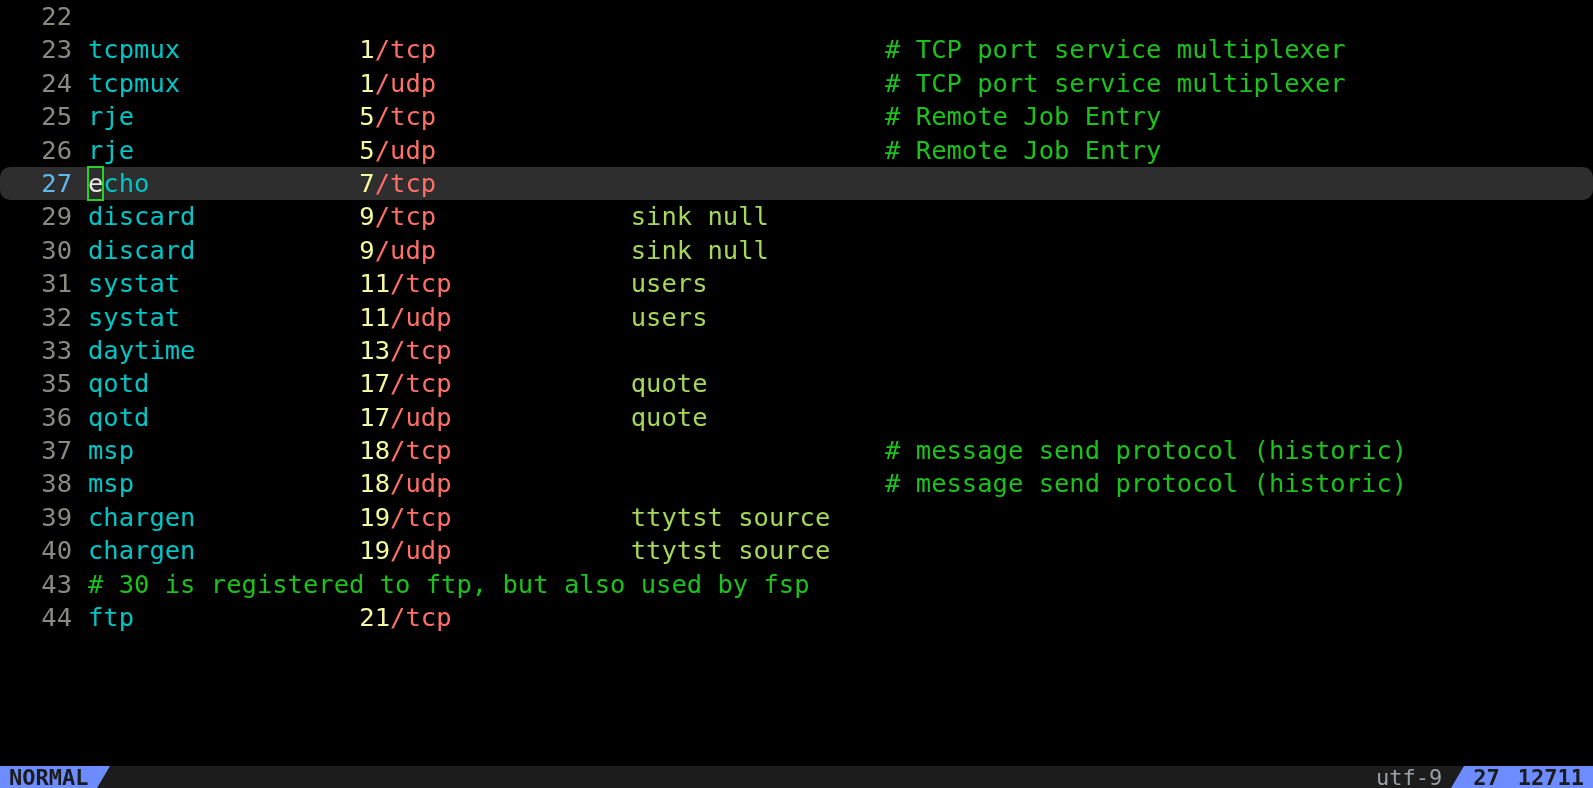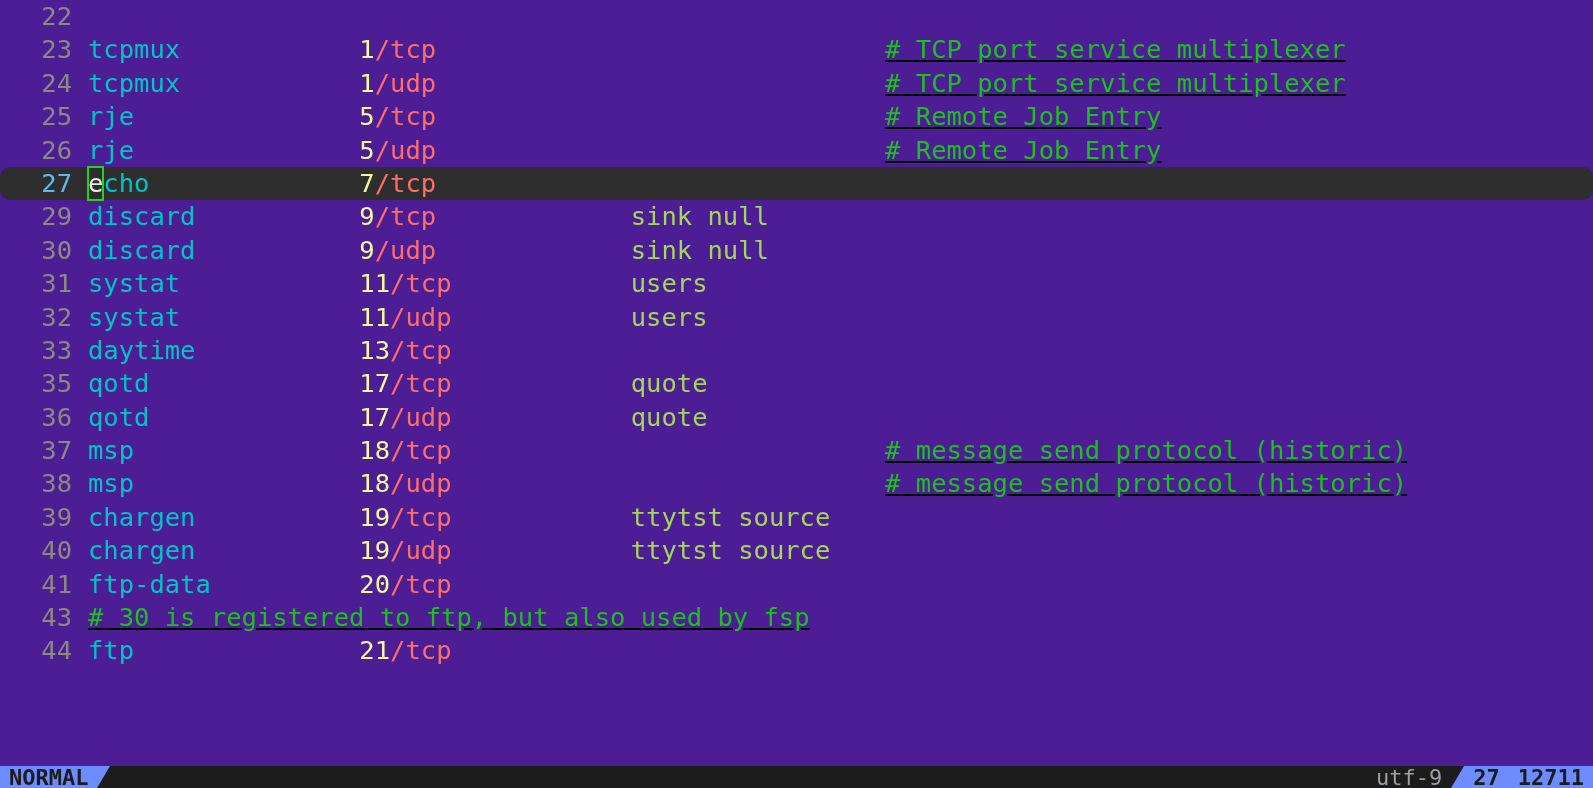--- a/index.html
+++ b/index.html
@@ -9,21 +9,21 @@
     width: 1593px;
     height: 788px;
     overflow: hidden;
   }
   * { box-sizing: border-box; }
 
   #editor {
     position: relative;
     width: 1593px;
     height: 788px;
-    background: #4c1d95;
+    background: #000000;
     font-family: "DejaVu Sans Mono", monospace;
     font-size: 25.5px;
     line-height: 33.4px;
     -webkit-font-smoothing: antialiased;
   }
 
   #buffer {
     position: absolute;
     left: 0;
     top: 0;
@@ -122,21 +122,20 @@
       <div class="line"><span class="lnr">30</span><span class="gap"></span><span class="code"><span class="t-name" style="display: inline-block; width: 271.36px;">discard</span><span style="display: inline-block; width: 271.36px;"><span class="t-port">9</span><span class="t-slash">/</span><span class="t-proto">udp</span></span><span class="t-alias" style="display: inline-block; width: 254.4px;">sink null</span></span></div>
       <div class="line"><span class="lnr">31</span><span class="gap"></span><span class="code"><span class="t-name" style="display: inline-block; width: 271.36px;">systat</span><span style="display: inline-block; width: 271.36px;"><span class="t-port">11</span><span class="t-slash">/</span><span class="t-proto">tcp</span></span><span class="t-alias" style="display: inline-block; width: 254.4px;">users</span></span></div>
       <div class="line"><span class="lnr">32</span><span class="gap"></span><span class="code"><span class="t-name" style="display: inline-block; width: 271.36px;">systat</span><span style="display: inline-block; width: 271.36px;"><span class="t-port">11</span><span class="t-slash">/</span><span class="t-proto">udp</span></span><span class="t-alias" style="display: inline-block; width: 254.4px;">users</span></span></div>
       <div class="line"><span class="lnr">33</span><span class="gap"></span><span class="code"><span class="t-name" style="display: inline-block; width: 271.36px;">daytime</span><span style="display: inline-block; width: 271.36px;"><span class="t-port">13</span><span class="t-slash">/</span><span class="t-proto">tcp</span></span></span></div>
       <div class="line"><span class="lnr">35</span><span class="gap"></span><span class="code"><span class="t-name" style="display: inline-block; width: 271.36px;">qotd</span><span style="display: inline-block; width: 271.36px;"><span class="t-port">17</span><span class="t-slash">/</span><span class="t-proto">tcp</span></span><span class="t-alias" style="display: inline-block; width: 254.4px;">quote</span></span></div>
       <div class="line"><span class="lnr">36</span><span class="gap"></span><span class="code"><span class="t-name" style="display: inline-block; width: 271.36px;">qotd</span><span style="display: inline-block; width: 271.36px;"><span class="t-port">17</span><span class="t-slash">/</span><span class="t-proto">udp</span></span><span class="t-alias" style="display: inline-block; width: 254.4px;">quote</span></span></div>
       <div class="line"><span class="lnr">37</span><span class="gap"></span><span class="code"><span class="t-name" style="display: inline-block; width: 271.36px;">msp</span><span style="display: inline-block; width: 271.36px;"><span class="t-port">18</span><span class="t-slash">/</span><span class="t-proto">tcp</span></span><span style="display: inline-block; width: 254.4px;"></span><span class="t-comment"># message send protocol (historic)</span></span></div>
       <div class="line"><span class="lnr">38</span><span class="gap"></span><span class="code"><span class="t-name" style="display: inline-block; width: 271.36px;">msp</span><span style="display: inline-block; width: 271.36px;"><span class="t-port">18</span><span class="t-slash">/</span><span class="t-proto">udp</span></span><span style="display: inline-block; width: 254.4px;"></span><span class="t-comment"># message send protocol (historic)</span></span></div>
       <div class="line"><span class="lnr">39</span><span class="gap"></span><span class="code"><span class="t-name" style="display: inline-block; width: 271.36px;">chargen</span><span style="display: inline-block; width: 271.36px;"><span class="t-port">19</span><span class="t-slash">/</span><span class="t-proto">tcp</span></span><span class="t-alias" style="display: inline-block; width: 254.4px;">ttytst source</span></span></div>
       <div class="line"><span class="lnr">40</span><span class="gap"></span><span class="code"><span class="t-name" style="display: inline-block; width: 271.36px;">chargen</span><span style="display: inline-block; width: 271.36px;"><span class="t-port">19</span><span class="t-slash">/</span><span class="t-proto">udp</span></span><span class="t-alias" style="display: inline-block; width: 254.4px;">ttytst source</span></span></div>
-      <div class="line"><span class="lnr">41</span><span class="gap"></span><span class="code"><span class="t-name" style="display: inline-block; width: 271.36px;">ftp-data</span><span style="display: inline-block; width: 271.36px;"><span class="t-port">20</span><span class="t-slash">/</span><span class="t-proto">tcp</span></span></span></div>
       <div class="line"><span class="lnr">43</span><span class="gap"></span><span class="code"><span class="t-comment"># 30 is registered to ftp, but also used by fsp</span></span></div>
       <div class="line"><span class="lnr">44</span><span class="gap"></span><span class="code"><span class="t-name" style="display: inline-block; width: 271.36px;">ftp</span><span style="display: inline-block; width: 271.36px;"><span class="t-port">21</span><span class="t-slash">/</span><span class="t-proto">tcp</span></span></span></div>
     </div>
 
   <div id="statusline">
     <span class="sl-seg sl-mode">NORMAL</span><span class="sl-sepA"></span><span class="sl-seg sl-file">&nbsp;</span>
     <span class="sl-right">
       <span class="sl-seg sl-mid">utf-9</span><span class="sl-sepB"></span><span class="sl-seg sl-pos">27</span><span class="sl-seg sl-pos">12711</span>
     </span>
   </div>

